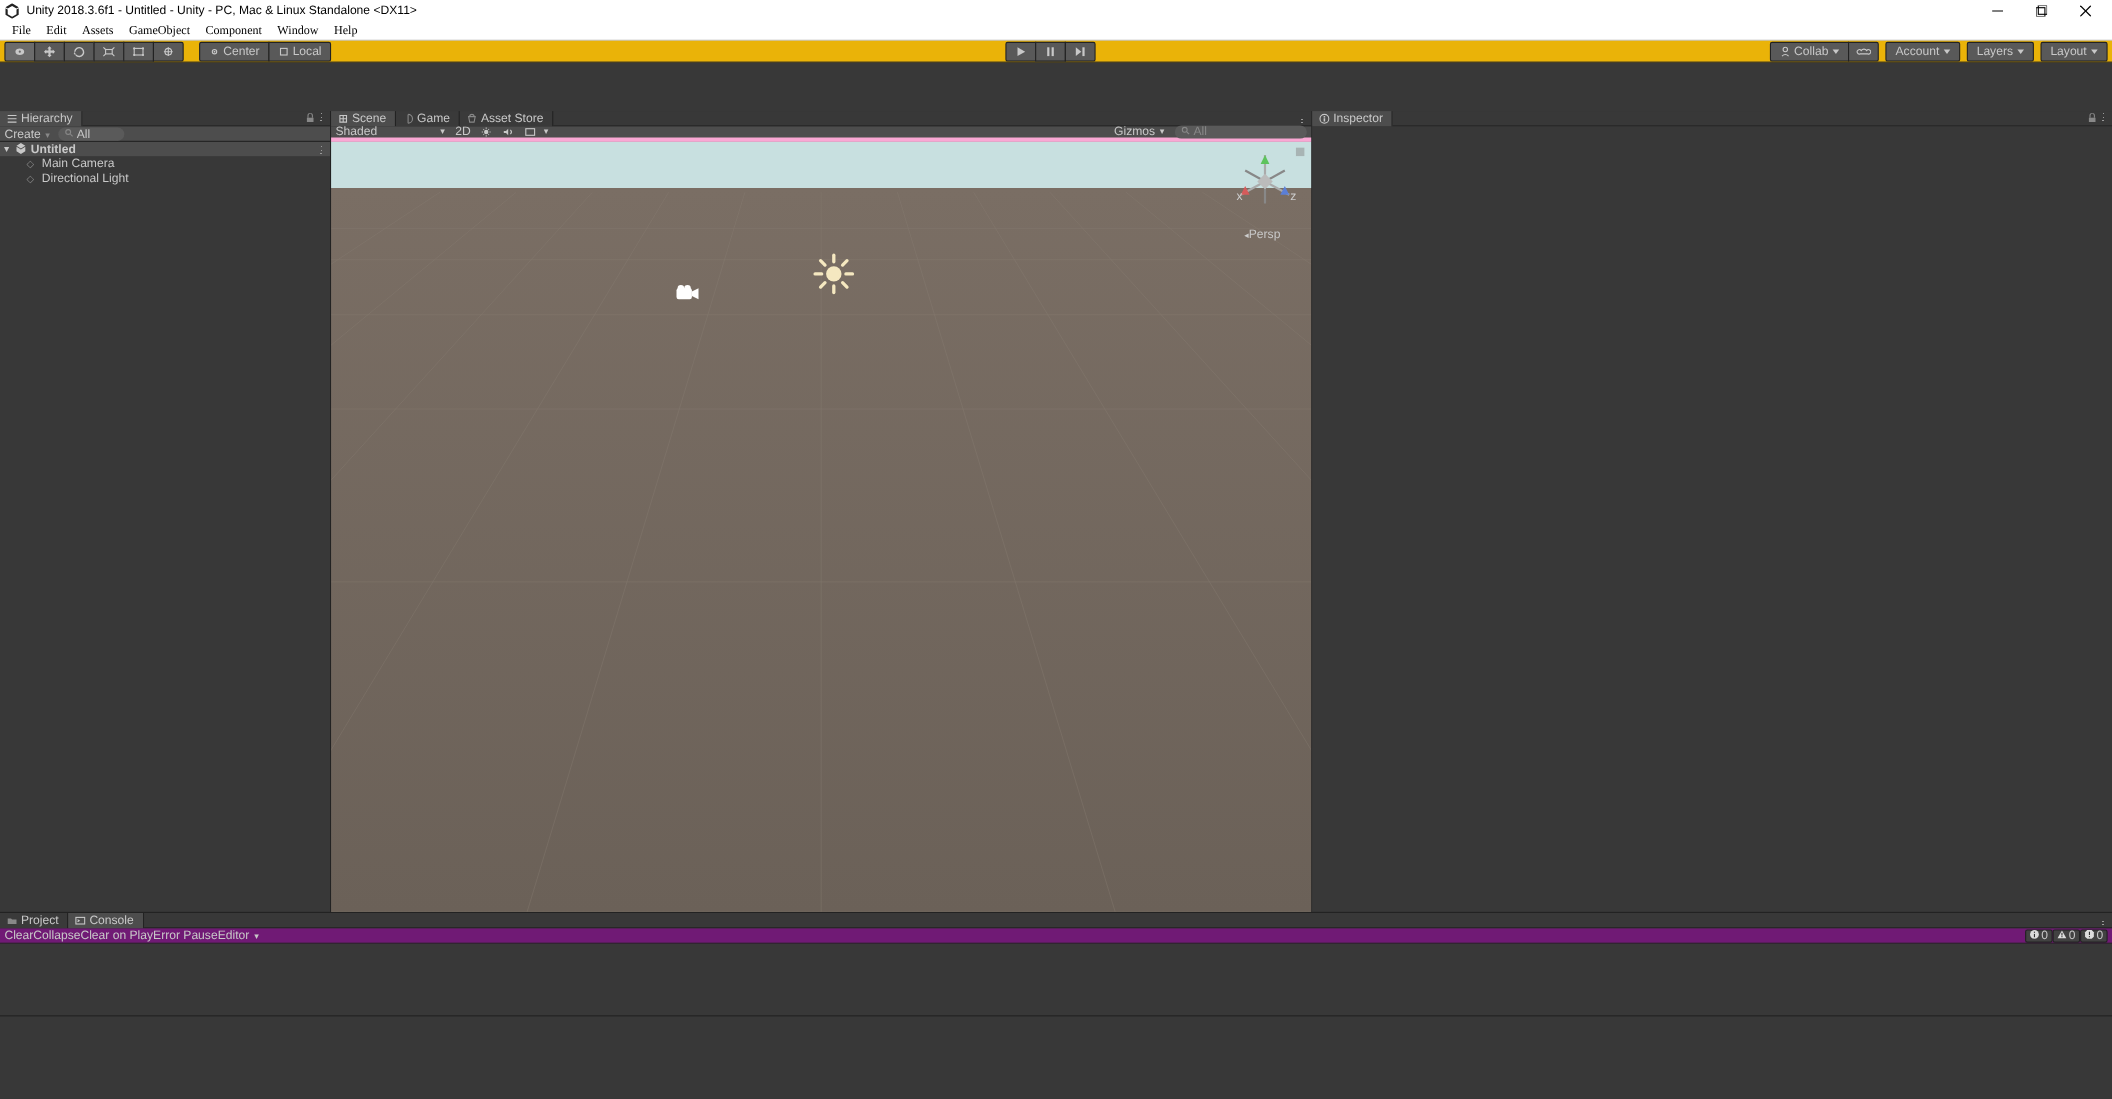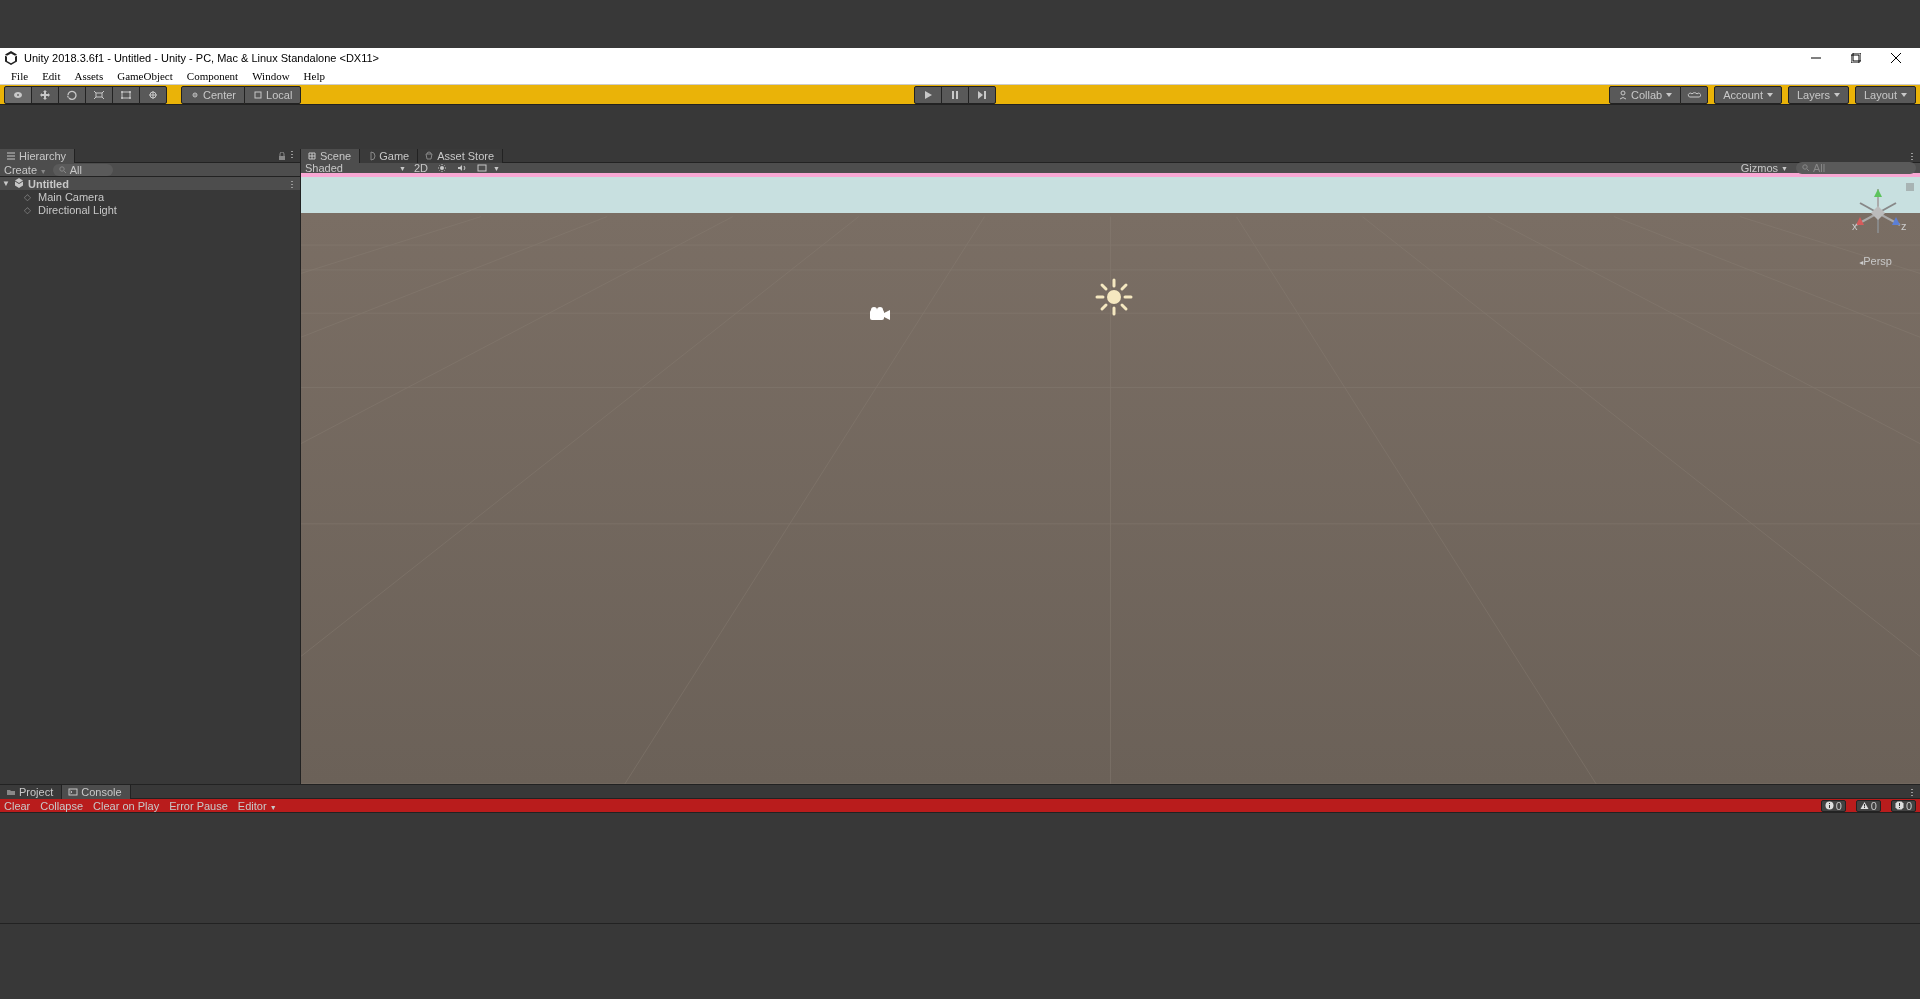--- a/index.html
+++ b/index.html
@@ -1,19 +1,19 @@
 <!DOCTYPE html>
 <html><head>
 <meta charset="utf-8">
 <style>
 * { margin: 0; padding: 0; box-sizing: border-box; font-family: "Segoe UI", Tahoma, sans-serif; font-size: 11px; color: #c8c8c8; user-select: none; }
 body { width: 1920px; height: 999px; background: #383838; overflow: hidden; display: flex; flex-direction: column; }
 
 
-.titlebar { height: 20px; background: #ffffff; display: flex; align-items: center; padding: 0 4px; color: #000; margin-top: 48px; }
+.titlebar { height: 20px; background: #ffffff; display: flex; align-items: center; padding: 0 4px; color: #000; }
 .titlebar .unity-logo { width: 14px; height: 14px; margin-right: 6px; }
 .titlebar-spacer { flex: 1; }
 .titlebar-btn { width: 40px; height: 20px; display: flex; align-items: center; justify-content: center; color: #000; }
 
 
 .menubar { height: 17px; background: #ffffff; display: flex; align-items: center; padding: 0 4px; color: #000; border-bottom: 1px solid #ccc; }
 .menubar-item { padding: 0 7px; color: #000; font-size: 11px; font-family: Liberation Serif, serif; }
 
 
 .toolbar { height: 20px; background: #eab308; border-bottom: 1px solid #222; display: flex; align-items: center; padding: 0 4px; gap: 0; }
@@ -23,21 +23,21 @@
 .tool-btn.last { border-radius: 0 2px 2px 0; }
 .tool-btn.single { border-radius: 2px; margin-left: 0; justify-content: center; }
 .tool-btn.active { background: #6b6b6b; }
 .tool-btn.dropdown::after { content: ""; width: 0; height: 0; border-left: 3px solid transparent; border-right: 3px solid transparent; border-top: 4px solid #c8c8c8; margin-left: 4px; }
 .toolbar .spacer { flex: 1; }
 .toolbar .label-btn { font-size: 10px; padding: 0 8px; }
 
 
 .workspace { flex: 1; display: flex; flex-direction: column; background: #383838; }
 .upper { flex: 1; display: flex; min-height: 0; margin-top: 44px; }
-.lower { height: 215px; display: flex; flex-direction: column; border-top: 1px solid #222; justify-content: center; }
+.lower { height: 170px; display: flex; flex-direction: column; border-top: 1px solid #222; justify-content: center; }
 
 
 .panel { display: flex; flex-direction: column; background: #383838; border-right: 1px solid #222; }
 .panel:last-child { border-right: none; }
 .panel-header { height: 14px; background: #383838; display: flex; align-items: center; border-bottom: 1px solid #222; }
 .tab { height: 14px; background: #4d4d4d; padding: 0 8px 0 6px; display: flex; align-items: center; gap: 3px; font-size: 10px; border-right: 1px solid #222; }
 .tab.inactive { background: #3a3a3a; color: #888; }
 .tab-icon { width: 10px; height: 10px; display: flex; align-items: center; justify-content: center; }
 .panel-header .flex { flex: 1; }
 .panel-opts { display: flex; gap: 2px; padding: 0 4px; }
@@ -67,21 +67,21 @@
 .sun { position: absolute; left: 49%; top: 100px; width: 40px; height: 40px; }
 .camera { position: absolute; left: 35%; top: 128px; width: 24px; height: 18px; color: #fff; }
 .gizmo { position: absolute; right: 12px; top: 6px; width: 60px; height: 60px; }
 .persp-label { position: absolute; right: 28px; top: 78px; font-size: 9px; color: #ccc; }
 .pad-icon { position: absolute; right: 6px; top: 4px; width: 8px; height: 8px; }
 
 
 .inspector { width: 727px; }
 
 
-.console-toolbar { height: 14px; background: #b91c1c; display: flex; align-items: center; padding: 0 4px; gap: 10px; border-bottom: 1px solid #222; font-size: 10px; }
+.console-toolbar { height: 14px; background: #701a75; display: flex; align-items: center; padding: 0 4px; border-bottom: 1px solid #222; font-size: 10px; }
 .console-toolbar .flex { flex: 1; }
 .console-count { display: flex; align-items: center; gap: 2px; background: #424242; border: 1px solid #222; border-radius: 2px; padding: 0 3px; height: 12px; }
 .console-body { flex: 1; background: #383838; display: flex; flex-direction: column; }
 .console-top { flex: 1; }
 .console-divider { height: 1px; background: #222; }
 .console-bottom { height: 75px; }
 
 
 .hdr-opts { width:8px; height:8px; background: radial-gradient(#999 1px, transparent 1px), radial-gradient(#999 1px, transparent 1px), radial-gradient(#999 1px, transparent 1px); background-position: 0 0, 0 3px, 0 6px; background-size: 8px 3px; background-repeat: no-repeat; }
 </style>
@@ -421,20 +421,43 @@
             <text x="4" y="47" font-size="6" fill="#ccc">x</text>
             <text x="53" y="47" font-size="6" fill="#ccc">z</text>
           </svg>
         </div>
         <div class="persp-label">
           <span style="font-size:8px; color:#ccc">◂</span><span>Persp</span>
         </div>
       </div>
     </div>
 
+    <div class="panel inspector">
+      <div class="panel-header">
+        <div class="tab">
+          <span class="tab-icon">
+              <svg width="10" height="10" viewBox="0 0 10 10">
+                <circle cx="5" cy="5" r="4" fill="none" stroke="#c8c8c8"></circle>
+                <rect x="4.3" y="2.5" width="1.4" height="1.4" fill="#c8c8c8"></rect>
+                <rect x="4.3" y="4.5" width="1.4" height="3" fill="#c8c8c8"></rect>
+              </svg>
+            </span>
+          <span>Inspector</span>
+        </div>
+        <div class="flex"></div>
+        <div class="panel-opts">
+          <span><svg width="8" height="8" viewBox="0 0 8 8">
+                <rect x="1" y="4" width="6" height="4" fill="#888"></rect>
+                <path d="M2 4 L2 2 A2 2 0 0 1 6 2 L6 4" fill="none" stroke="#888"></path>
+              </svg></span>
+          <span class="hdr-opts"></span>
+        </div>
+      </div>
+      <div class="panel-body"></div>
+    </div>
   </div>
 
   <div class="lower">
     <div class="panel-header">
       <div class="tab inactive">
         <span class="tab-icon">
             <svg width="10" height="10" viewBox="0 0 10 10">
               <path d="M1 3 L4 3 L5 4 L9 4 L9 8 L1 8 Z" fill="#888"></path>
             </svg>
           </span>

